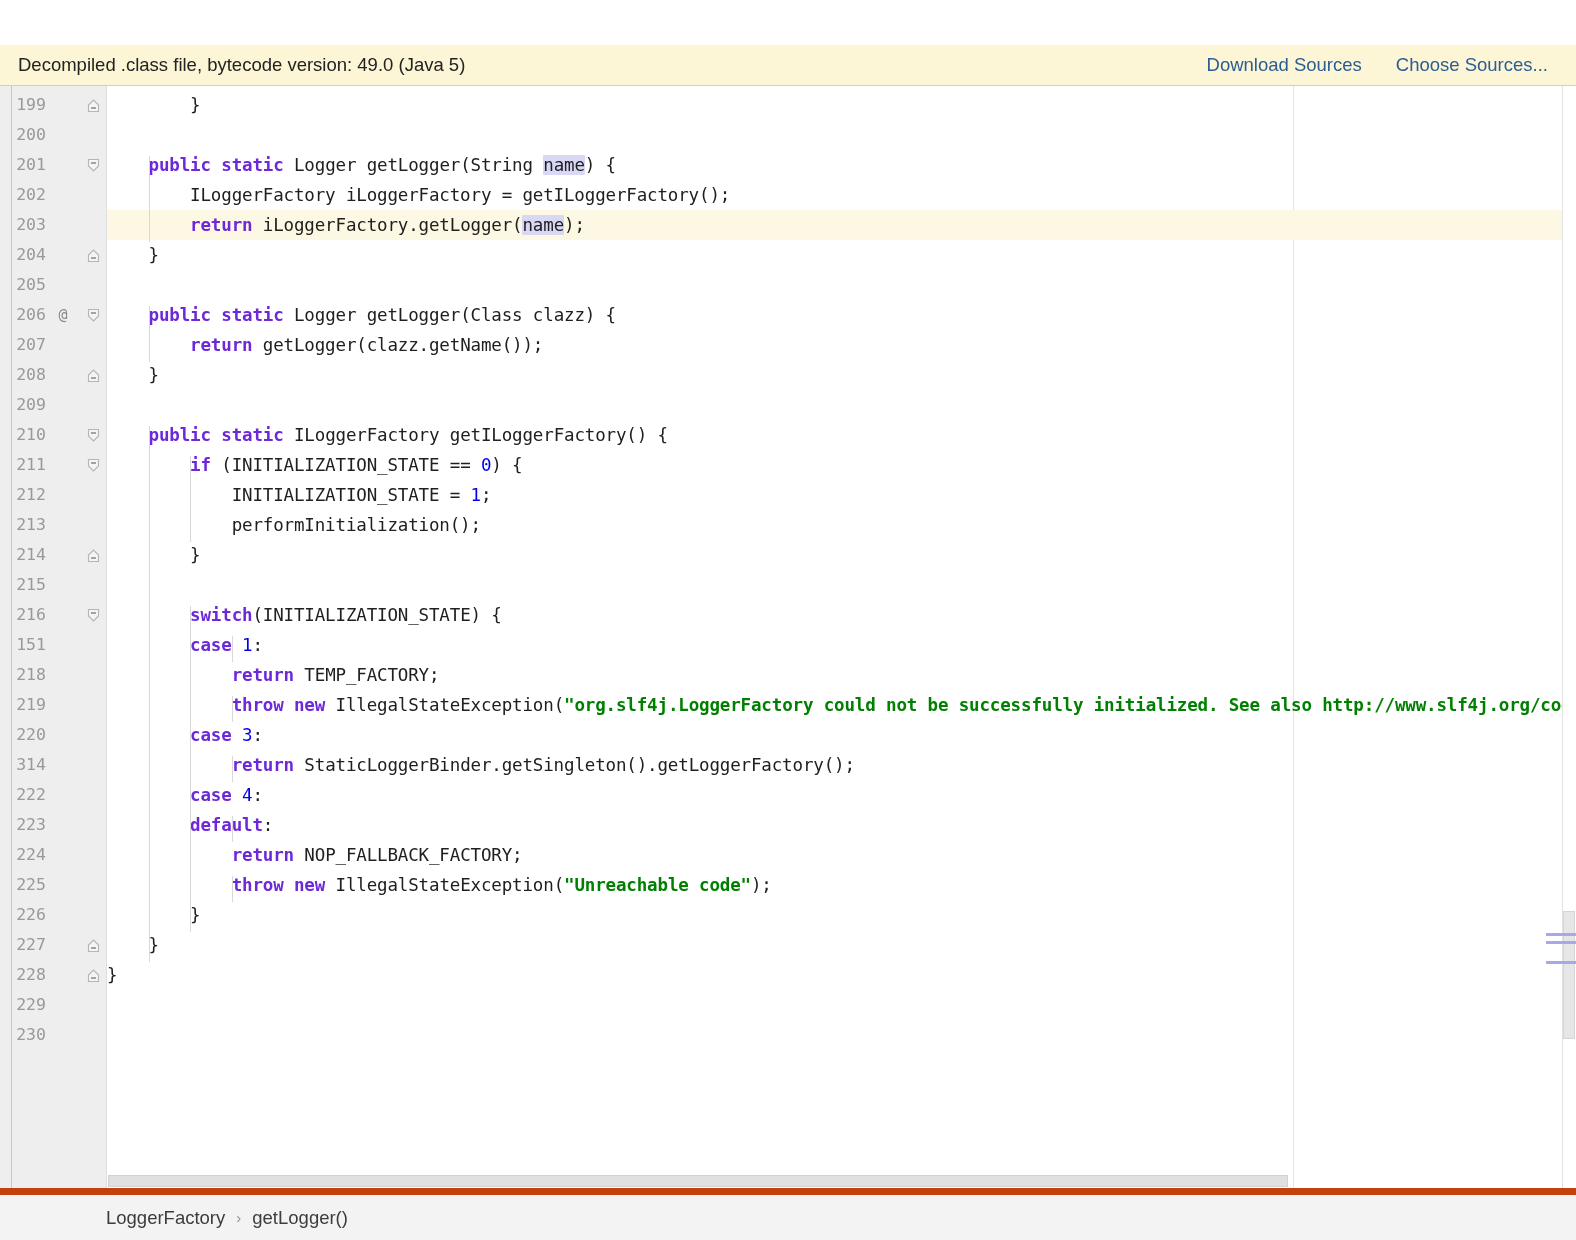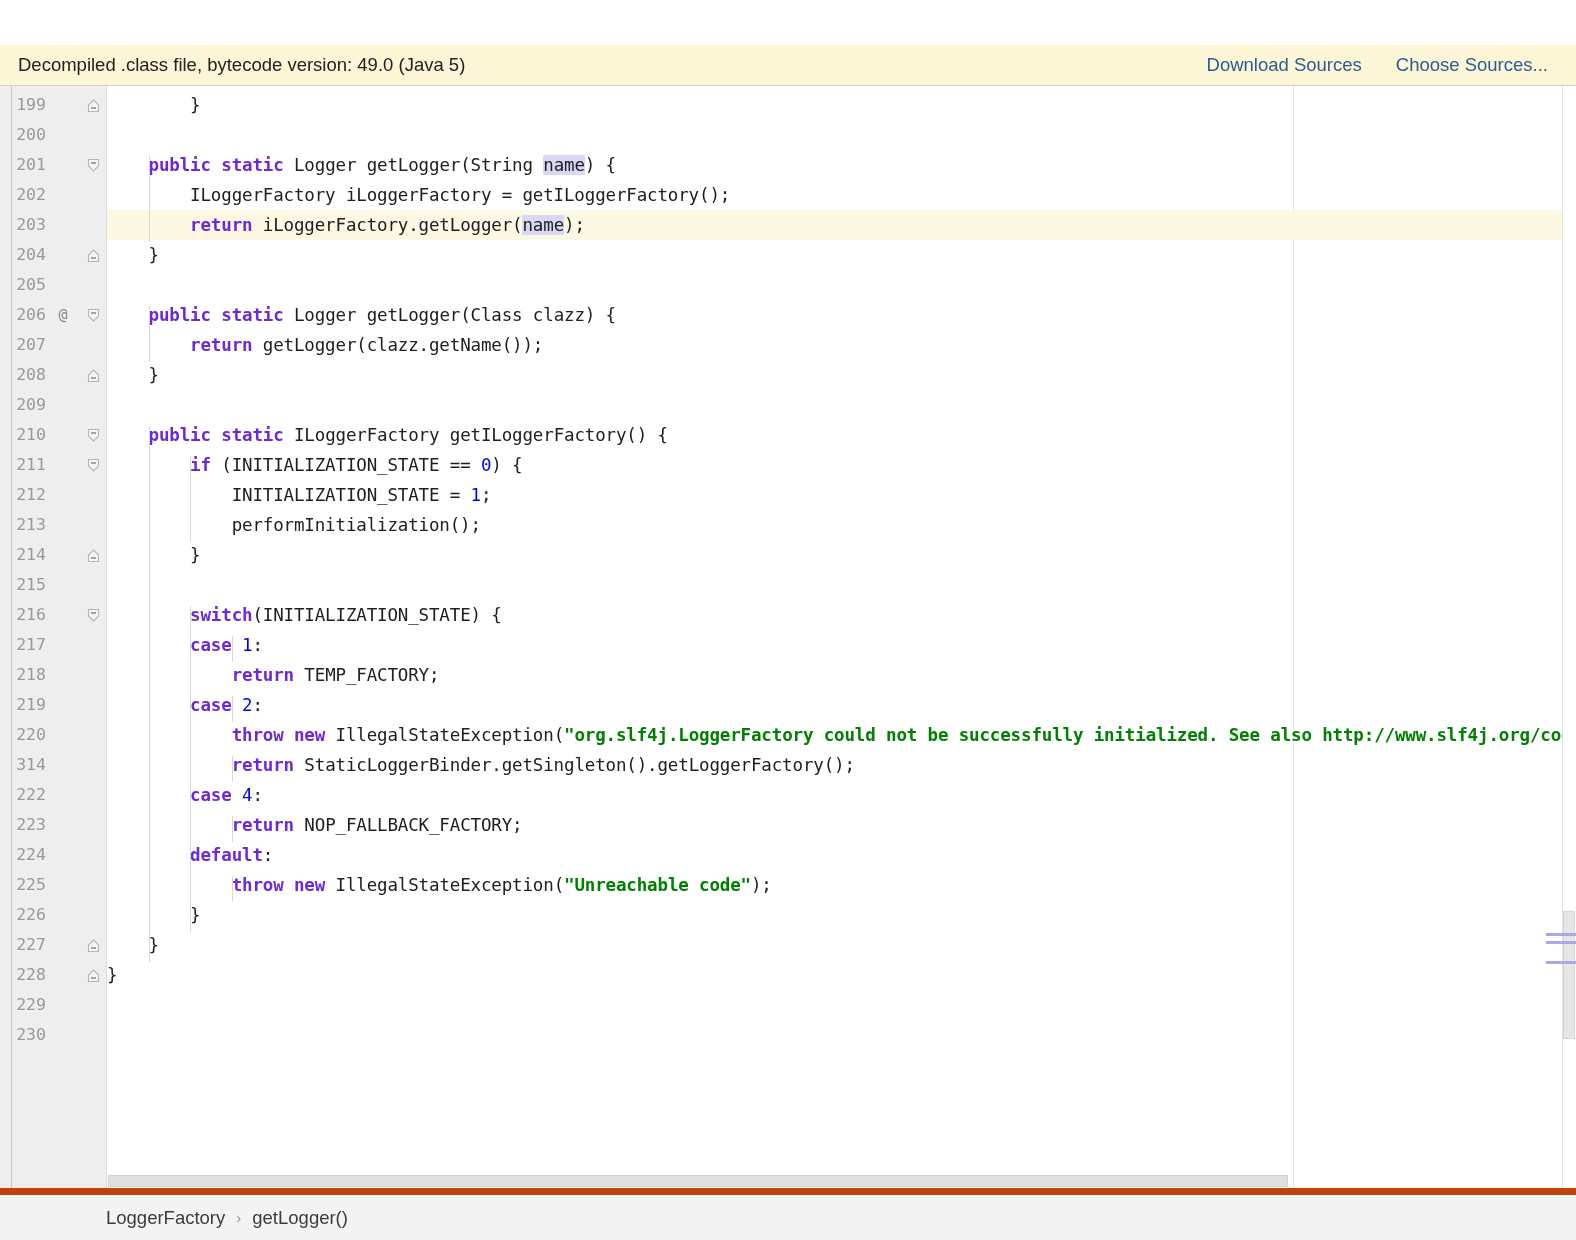--- a/index.html
+++ b/index.html
@@ -316,21 +316,21 @@
           <div class="gnum">207</div>
           <div class="gnum">208</div>
           <div class="gnum">209</div>
           <div class="gnum">210</div>
           <div class="gnum">211</div>
           <div class="gnum">212</div>
           <div class="gnum">213</div>
           <div class="gnum">214</div>
           <div class="gnum">215</div>
           <div class="gnum">216</div>
-          <div class="gnum">217</div>
+          <div class="gnum">151</div>
           <div class="gnum">218</div>
           <div class="gnum">219</div>
           <div class="gnum">220</div>
           <div class="gnum">314</div>
           <div class="gnum">222</div>
           <div class="gnum">223</div>
           <div class="gnum">224</div>
           <div class="gnum">225</div>
           <div class="gnum">226</div>
           <div class="gnum">227</div>
@@ -480,26 +480,26 @@
           <div class="cline">&nbsp;</div>
           <div class="cline"><span class="tok-plain">    </span><span class="tok-kw">public</span><span class="tok-plain"> </span><span class="tok-kw">static</span><span class="tok-plain"> ILoggerFactory getILoggerFactory() {</span></div>
           <div class="cline"><span class="tok-plain">        </span><span class="tok-kw">if</span><span class="tok-plain"> (INITIALIZATION_STATE == </span><span class="tok-num">0</span><span class="tok-plain">) {</span></div>
           <div class="cline"><span class="tok-plain">            INITIALIZATION_STATE = </span><span class="tok-num">1</span><span class="tok-plain">;</span></div>
           <div class="cline"><span class="tok-plain">            performInitialization();</span></div>
           <div class="cline"><span class="tok-plain">        }</span></div>
           <div class="cline">&nbsp;</div>
           <div class="cline"><span class="tok-plain">        </span><span class="tok-kw">switch</span><span class="tok-plain">(INITIALIZATION_STATE) {</span></div>
           <div class="cline"><span class="tok-plain">        </span><span class="tok-kw">case</span><span class="tok-plain"> </span><span class="tok-num">1</span><span class="tok-plain">:</span></div>
           <div class="cline"><span class="tok-plain">            </span><span class="tok-kw">return</span><span class="tok-plain"> TEMP_FACTORY;</span></div>
-          <div class="cline"><span class="tok-plain">        </span><span class="tok-kw">case</span><span class="tok-plain"> </span><span class="tok-num">2</span><span class="tok-plain">:</span></div>
           <div class="cline"><span class="tok-plain">            </span><span class="tok-kw">throw</span><span class="tok-plain"> </span><span class="tok-kw">new</span><span class="tok-plain"> IllegalStateException(</span><span class="tok-str">"org.slf4j.LoggerFactory could not be successfully initialized. See also http://www.slf4j.org/codes.htm</span></div>
+          <div class="cline"><span class="tok-plain">        </span><span class="tok-kw">case</span><span class="tok-plain"> </span><span class="tok-num">3</span><span class="tok-plain">:</span></div>
           <div class="cline"><span class="tok-plain">            </span><span class="tok-kw">return</span><span class="tok-plain"> StaticLoggerBinder.getSingleton().getLoggerFactory();</span></div>
           <div class="cline"><span class="tok-plain">        </span><span class="tok-kw">case</span><span class="tok-plain"> </span><span class="tok-num">4</span><span class="tok-plain">:</span></div>
+          <div class="cline"><span class="tok-plain">        </span><span class="tok-kw">default</span><span class="tok-plain">:</span></div>
           <div class="cline"><span class="tok-plain">            </span><span class="tok-kw">return</span><span class="tok-plain"> NOP_FALLBACK_FACTORY;</span></div>
-          <div class="cline"><span class="tok-plain">        </span><span class="tok-kw">default</span><span class="tok-plain">:</span></div>
           <div class="cline"><span class="tok-plain">            </span><span class="tok-kw">throw</span><span class="tok-plain"> </span><span class="tok-kw">new</span><span class="tok-plain"> IllegalStateException(</span><span class="tok-str">"Unreachable code"</span><span class="tok-plain">);</span></div>
           <div class="cline"><span class="tok-plain">        }</span></div>
           <div class="cline"><span class="tok-plain">    }</span></div>
           <div class="cline"><span class="tok-plain">}</span></div>
           <div class="cline">&nbsp;</div>
         </div>
     <div class="indent-guide" style="left: 42px; top: 70px; height: 86px;"></div>
         <div class="indent-guide" style="left: 42px; top: 220px; height: 56px;"></div>
         <div class="indent-guide" style="left: 42px; top: 340px; height: 536px;"></div>
         <div class="indent-guide" style="left: 83px; top: 370px; height: 86px;"></div>

